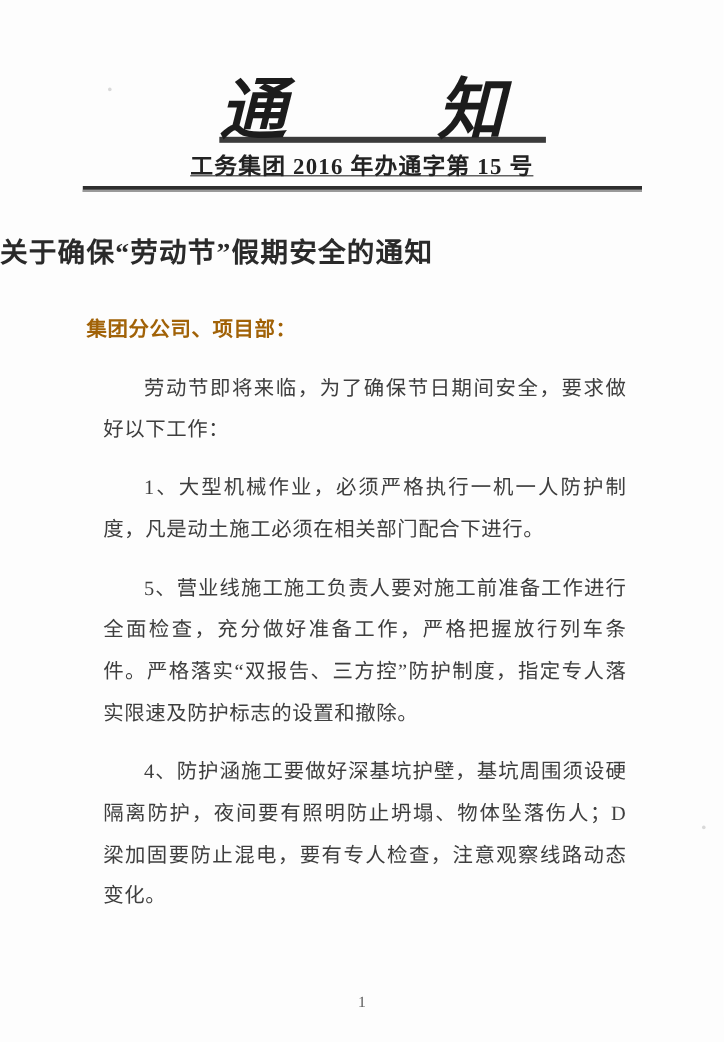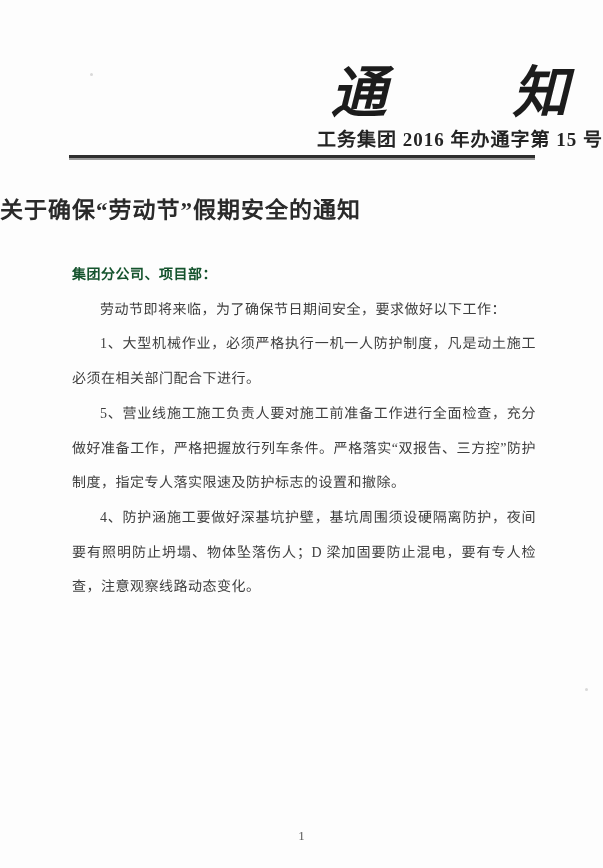--- a/index.html
+++ b/index.html
@@ -10,21 +10,22 @@
   .page {
     position: relative;
     width: 603px;
     height: 868px;
     background: #fdfdfd;
     overflow: hidden;
     font-family: "Liberation Serif", "DejaVu Serif", serif;
     color: #3b3b3b;
   }
   .doc-header {
-    text-align: right;
+    text-align: center;
+    text-decoration: underline;
   }
   .doc-title {
     margin: 0;
     padding-top: 62px;
     font-size: 56px;
     line-height: 62px;
     font-weight: 700;
     font-style: italic;
     color: #1c1c1c;
     letter-spacing: 0.62em;
@@ -55,29 +56,29 @@
     color: #2a2a2a;
     letter-spacing: 1px;
   }
   .doc-body {
     position: absolute;
     left: 72px;
     top: 258px;
     width: 464px;
   }
   .salutation {
-    font-size: 14px;
+    font-size: 17px;
     line-height: 34.7px;
     font-weight: 700;
-    color: #14532d;
+    color: #a16207;
     letter-spacing: 0.5px;
   }
   .para {
-    margin: 0;
-    font-size: 14px;
+    margin: 14px;
+    font-size: 17px;
     line-height: 34.7px;
     text-indent: 2em;
     text-align: justify;
     color: #3e3e3e;
     letter-spacing: 0.5px;
   }
   .page-footer {
     position: absolute;
     left: 0;
     right: 0;

